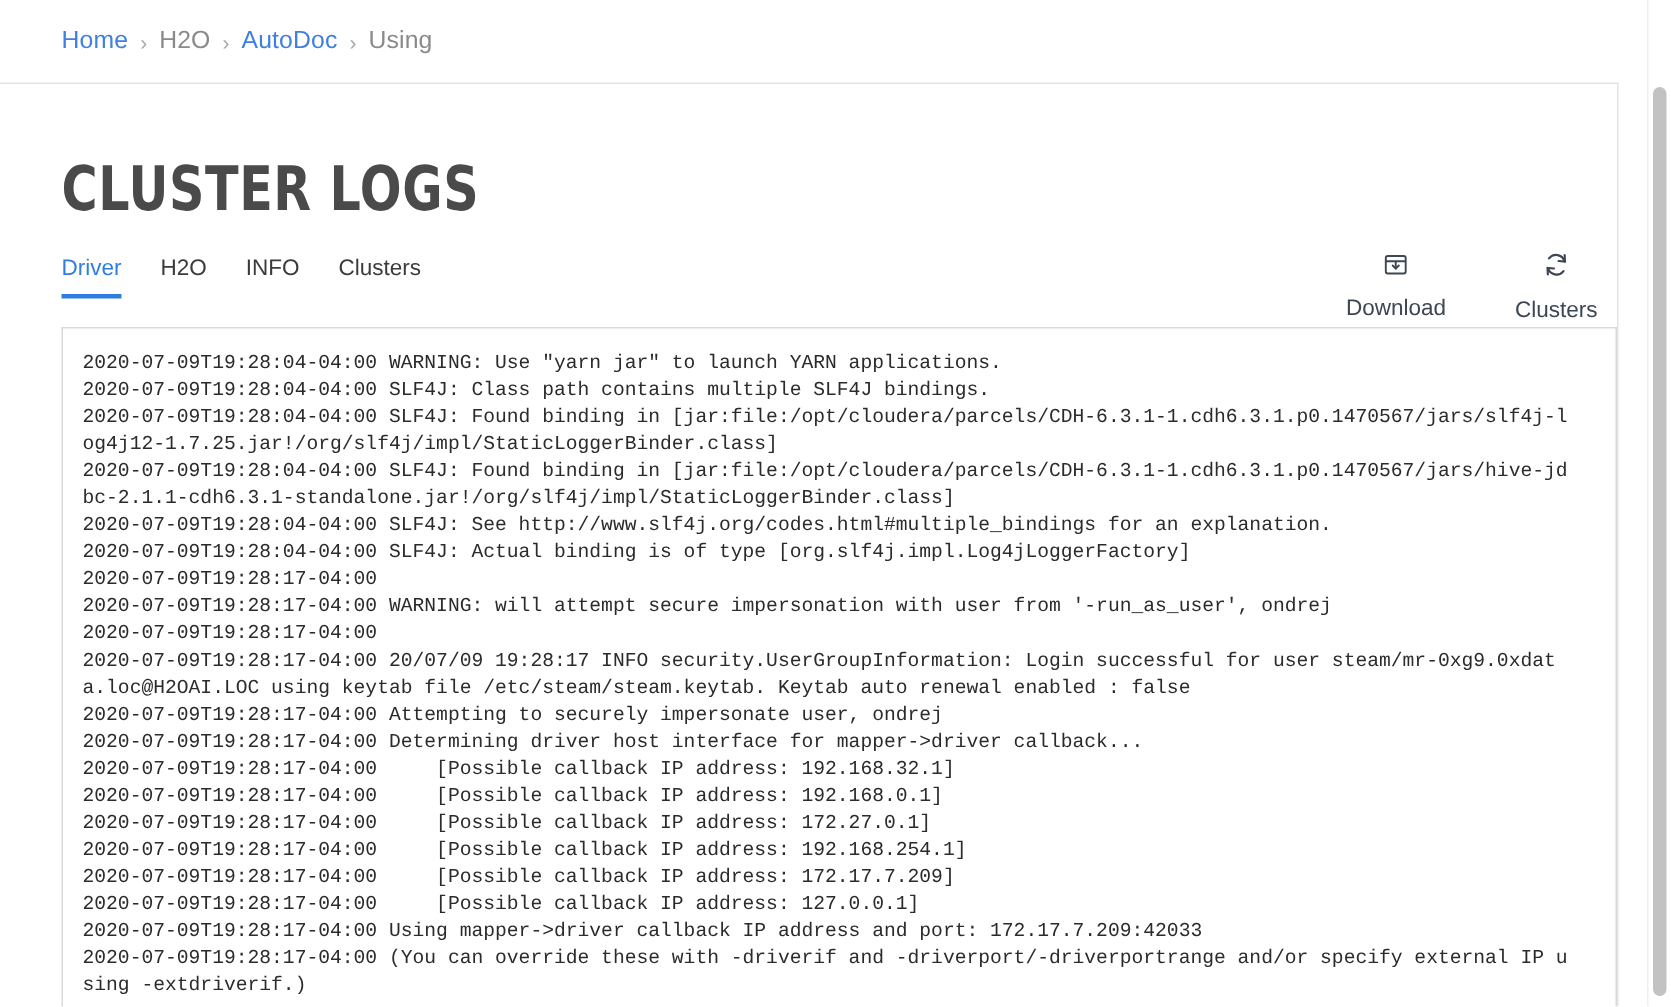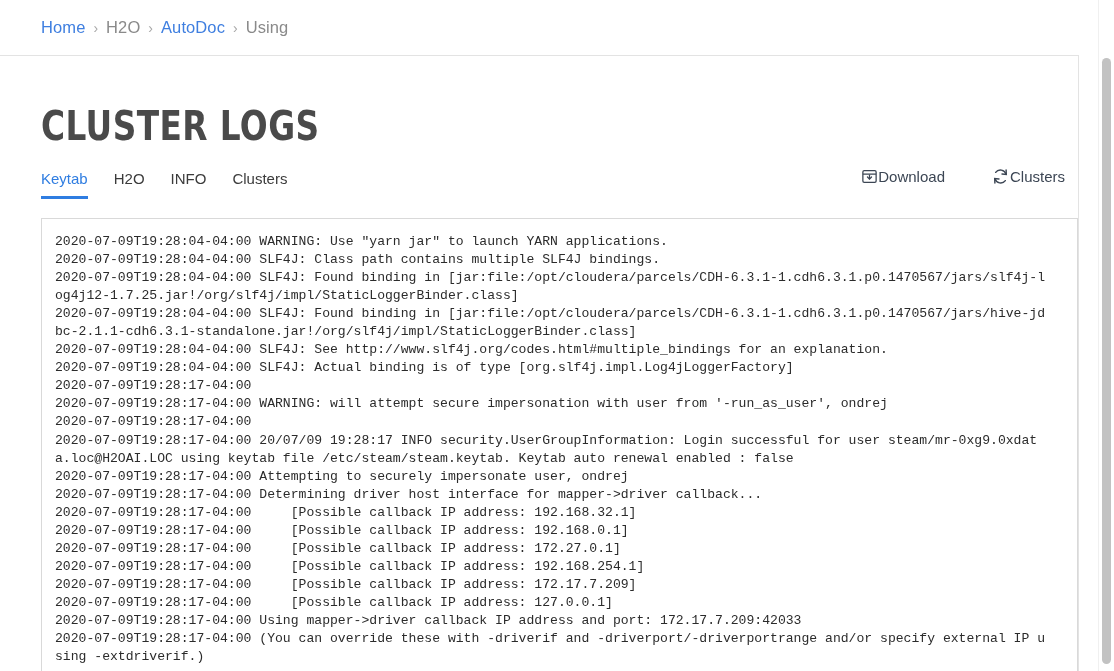--- a/index.html
+++ b/index.html
@@ -91,25 +91,26 @@
 
   .actions {
     display: flex;
     align-items: center;
     gap: 46px;
     margin-top: -3px;
   }
   .action-btn {
     display: flex;
     align-items: center;
-    gap: 0;
+    gap: 12px;
     cursor: pointer;
     color: #3c4654;
     font-size: 15px;
     white-space: nowrap;
+    flex-direction: column;
   }
   .action-btn .ic { display: block; line-height: 0; }
 
   
   .log-panel {
     position: absolute;
     left: 41px;
     top: 218px;
     width: 1037px;
     height: 453px;
@@ -171,21 +172,21 @@
     <span class="crumb-sep">›</span>
     <span class="crumb link">AutoDoc</span>
     <span class="crumb-sep">›</span>
     <span class="crumb plain">Using</span>
   </nav>
 
   <h1 class="page-title">CLUSTER LOGS</h1>
 
   <div class="tabstrip">
     <div class="tabs">
-      <div class="tab active">Keytab</div>
+      <div class="tab active">Driver</div>
       <div class="tab">H2O</div>
       <div class="tab">INFO</div>
       <div class="tab">Clusters</div>
     </div>
 
     <div class="actions">
       <div class="action-btn">
         <span class="ic">
           <svg width="17" height="17" viewBox="0 0 20 20" fill="none" stroke="#3c4654" stroke-width="1.5">
             <rect x="2.2" y="3.2" width="15.6" height="13.6" rx="1.6"></rect>

